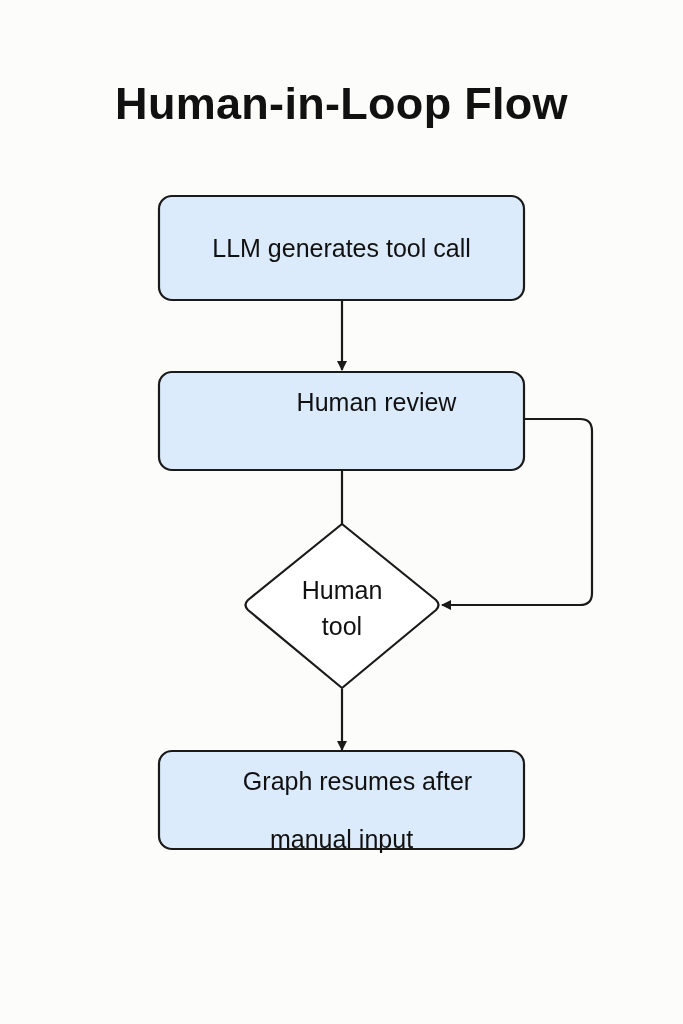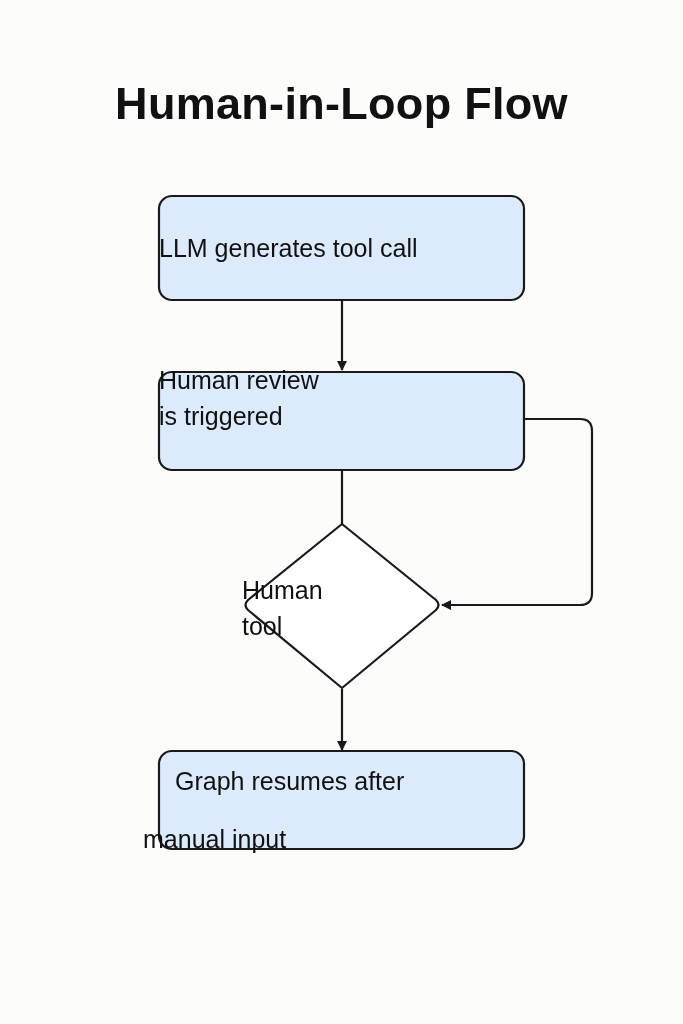--- a/index.html
+++ b/index.html
@@ -1,21 +1,21 @@
 <!DOCTYPE html>
 <html><head>
 <meta charset="utf-8">
 <style>
   html, body { margin: 0; padding: 0; }
   body { width: 683px; height: 1024px; background: #fcfcfa; position: relative; overflow: hidden;
          font-family: "Liberation Sans", "DejaVu Sans", sans-serif; color: #111; }
   .title { position: absolute; left: 0; width: 683px; top: 78px; text-align: center;
            font-size: 45px; font-weight: bold; letter-spacing: 0.3px; }
   svg.diagram { position: absolute; left: 0; top: 0; }
-  .node-text { position: absolute; font-size: 25px; line-height: 36px; color: #111; }
+  .node-text { position: absolute; text-align: center; font-size: 25px; line-height: 36px; color: #111; }
 </style>
 </head>
 <body>
 
 <div class="title">Human-in-Loop Flow</div>
 
 <svg class="diagram" width="683" height="1024">
   <defs>
     <marker id="arrowhead" markerWidth="10" markerHeight="10" refX="9" refY="5" orient="auto" markerUnits="userSpaceOnUse">
       <path d="M0,0 L10,5 L0,10 Z" fill="#1a1a1a"></path>
@@ -29,23 +29,22 @@
 
   <rect x="159" y="196" width="365" height="104" rx="13" fill="#dcebfb" stroke="#1a1a1a" stroke-width="2.2"></rect>
   <rect x="159" y="372" width="365" height="98" rx="13" fill="#dcebfb" stroke="#1a1a1a" stroke-width="2.2"></rect>
   <path d="M342,524 L436,600 Q441,605 436,610 L342,688 L248,610 Q243,605 248,600 Z" fill="#ffffff" stroke="#1a1a1a" stroke-width="2.2" stroke-linejoin="round"></path>
   <rect x="159" y="751" width="365" height="98" rx="13" fill="#dcebfb" stroke="#1a1a1a" stroke-width="2.2"></rect>
 </svg>
 
 <div class="node-text" style="left:159px;width:365px;top:230px;">
   <div>LLM generates tool call</div>
 </div>
-<div class="node-text" style="left:159px;width:435px;top:362px;">
+<div class="node-text" style="left:159px;width:435px;top:384px;">
   <div>Human review</div>
-  <div>is triggered</div>
 </div>
 <div class="node-text" style="left:242px;width:200px;top:572px;">
   <div>Human</div>
   <div>tool</div>
 </div>
 <div class="node-text" style="left:175px;width:365px;top:763px;">
   <div>Graph resumes after</div>
   <div style="margin-left:-32px;margin-top:22px;">manual input</div>
 </div>
 

